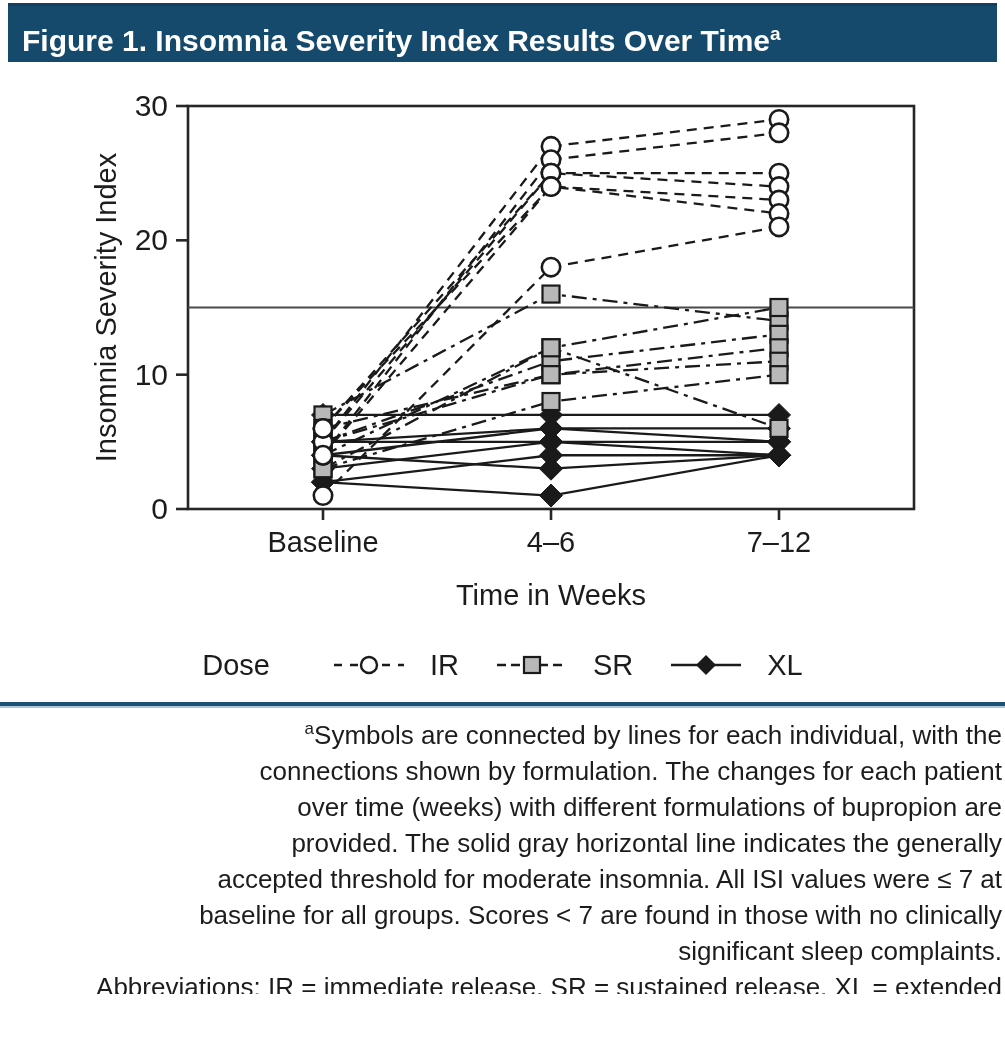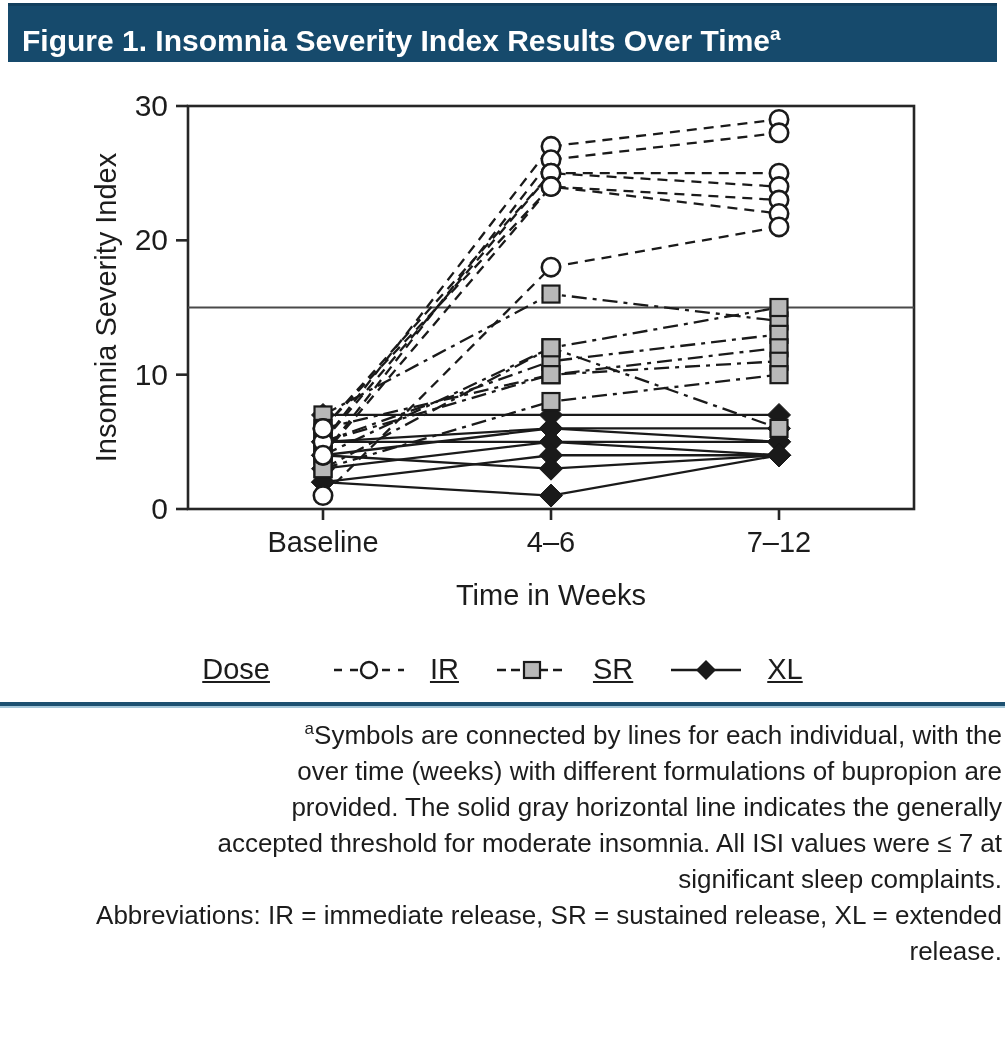--- a/index.html
+++ b/index.html
@@ -6,21 +6,21 @@
   .figure{position:relative;width:1005px;height:994px;background:#ffffff;
           font-family:"Liberation Sans",sans-serif;color:#1c1c1c;overflow:hidden;}
   .title-bar{position:absolute;left:8px;top:3px;width:989px;height:59px;
              background:#164a6c;border-top:3px solid #0f3play;box-sizing:border-box;}
   .title-bar{border-top:3px solid #123f5d;}
   .title-text{position:absolute;left:14px;top:0;line-height:56px;color:#ffffff;
               font-size:30px;font-weight:bold;white-space:nowrap;}
   .title-text sup{font-size:19px;}
   .chart-svg{position:absolute;left:0;top:78px;}
   .legend-row{position:absolute;left:0;top:644px;width:1005px;height:42px;
-              display:flex;justify-content:center;align-items:flex-end;gap:36px;text-decoration:underline;}
+              display:flex;justify-content:center;align-items:center;gap:36px;}
   .legend-dose{font-size:29px;margin-right:26px;}
   .legend-entry{display:flex;align-items:center;gap:24px;}
   .legend-label{font-size:29px;}
   .rule-top{position:absolute;left:0;top:702px;width:1005px;}
   .rule-bottom{position:absolute;left:0;top:1034px;width:1005px;}
   .rule-dark{height:4px;background:#1d5171;}
   .rule-light{height:2px;background:#a6c8da;}
   .footnote{position:absolute;left:2px;top:711px;width:1000px;font-size:26px;line-height:36px;text-align:right;}
   .fn-line{white-space:nowrap;}
   .fn-line.cont{padding-left:31px;}
@@ -169,23 +169,25 @@
       </div>
     </div>
 
   <div class="rule-top">
     <div class="rule-dark"></div>
     <div class="rule-light"></div>
   </div>
 
   <div class="footnote" id="footnote">
       <div class="fn-line first"><sup>a</sup>Symbols are connected by lines for each individual, with the</div>
+      <div class="fn-line cont">connections shown by formulation. The changes for each patient</div>
       <div class="fn-line cont">over time (weeks) with different formulations of bupropion are</div>
       <div class="fn-line cont">provided. The solid gray horizontal line indicates the generally</div>
       <div class="fn-line cont">accepted threshold for moderate insomnia. All ISI values were ≤ 7 at</div>
+      <div class="fn-line cont">baseline for all groups. Scores &lt; 7 are found in those with no clinically</div>
       <div class="fn-line cont">significant sleep complaints.</div>
       <div class="fn-line first">Abbreviations: IR = immediate release, SR = sustained release, XL = extended</div>
       <div class="fn-line cont">release.</div>
     </div>
 
   <div class="rule-bottom">
     <div class="rule-light"></div>
     <div class="rule-dark"></div>
   </div>
 

